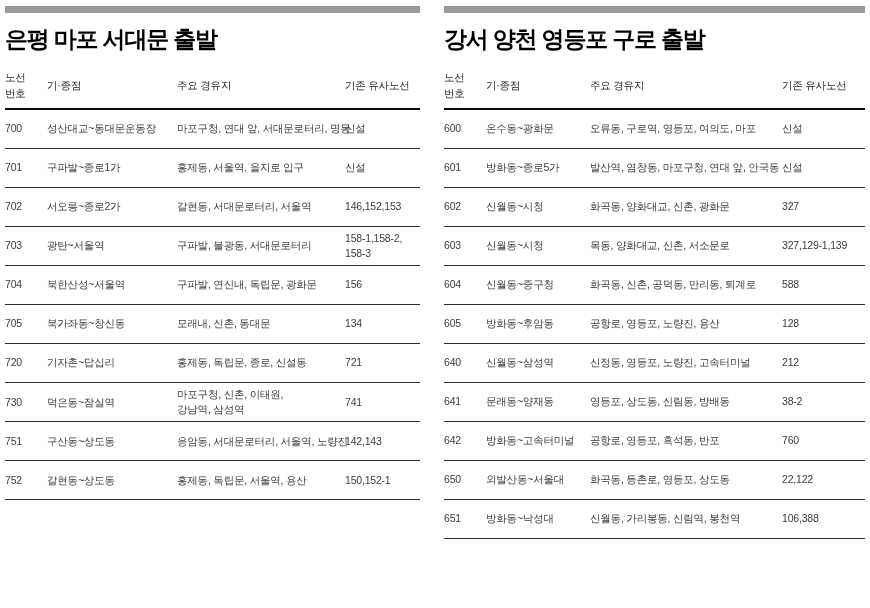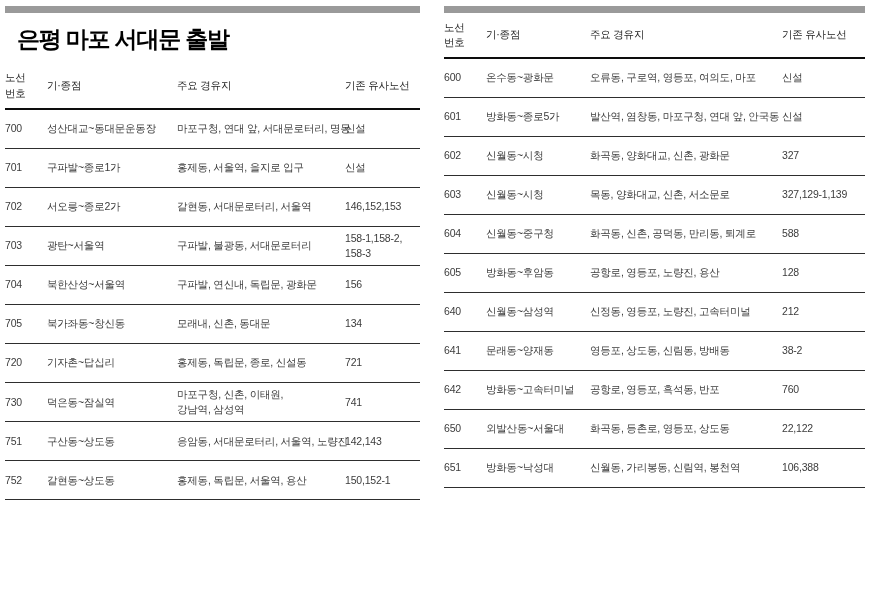--- a/index.html
+++ b/index.html
@@ -23,21 +23,21 @@
   .panel.right { width: 421px; }
   .topbar {
     height: 7px;
     background: #9a9a9a;
   }
   .title {
     font-size: 23px;
     font-weight: 800;
     color: #000000;
     letter-spacing: -1.2px;
-    margin: 13px 0 10px 12px;
+    margin: 13px 0 10px 0;
     line-height: 1.2;
     white-space: nowrap;
   }
   table.routes {
     border-collapse: collapse;
     table-layout: fixed;
     width: 100%;
   }
   table.routes th,
   table.routes td {
@@ -158,20 +158,21 @@
             <td class="c2">갈현동~상도동</td>
             <td class="c3">홍제동, 독립문, 서울역, 용산</td>
             <td class="c4">150,152-1</td>
           </tr>
         </tbody>
     </table>
   </section>
 
   <section class="panel right">
     <div class="topbar"></div>
+    <h1 class="title">강서 양천 영등포 구로 출발</h1>
     <table class="routes">
       <colgroup>
         <col class="c1">
           <col class="c2">
           <col class="c3">
           <col class="c4">
       </colgroup>
       <thead>
         <tr>
           <th class="c1">노선

